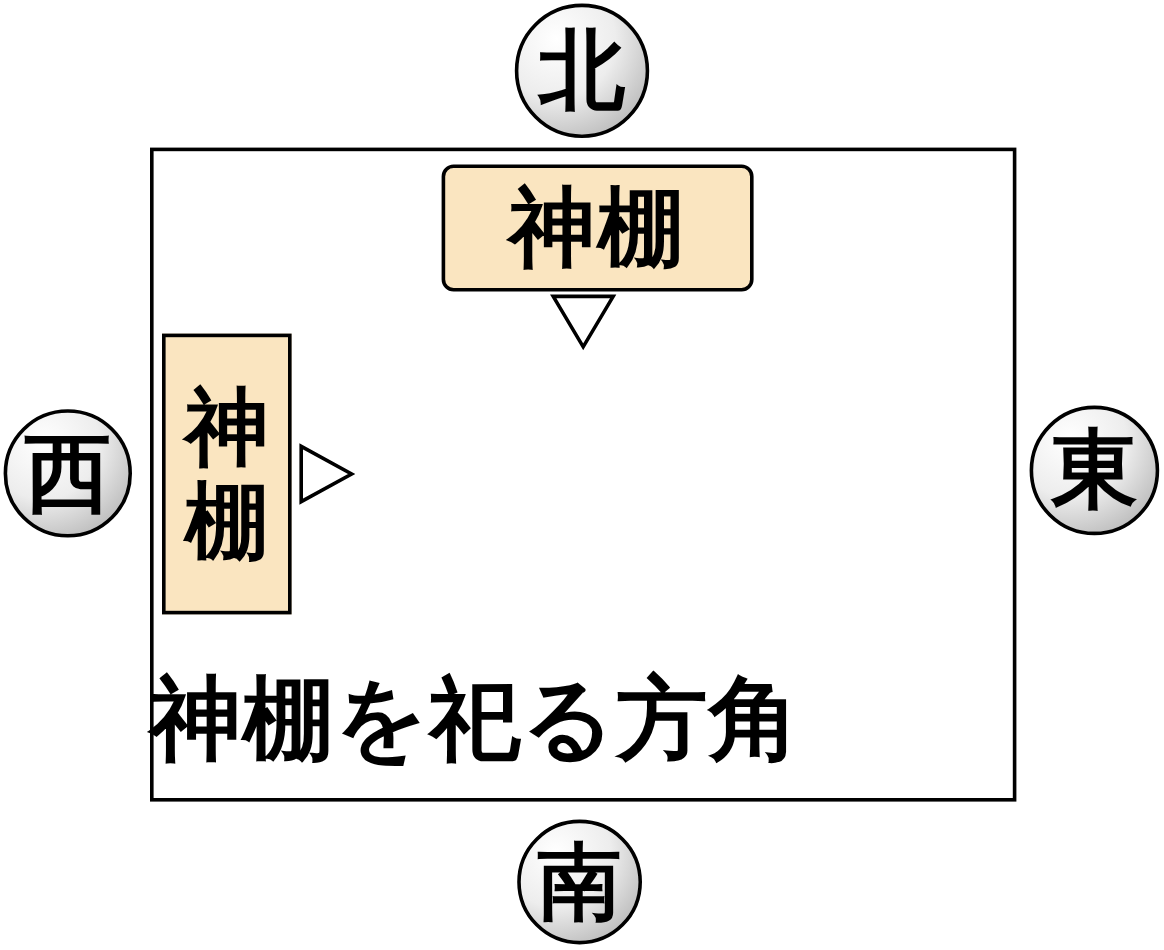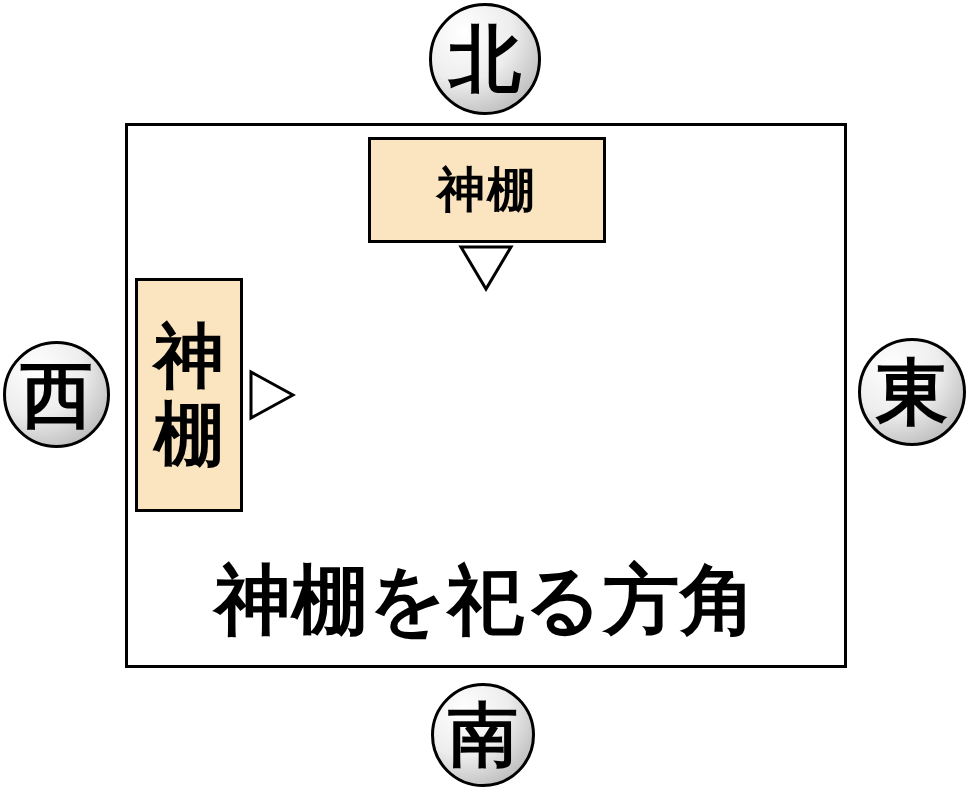--- a/index.html
+++ b/index.html
@@ -53,24 +53,25 @@
     box-sizing: border-box;
     display: flex;
     align-items: center;
     justify-content: center;
     font-weight: 600;
     line-height: 1;
   }
   .shelf-north {
     left: 368px;
     top: 137px;
-    width: 238px;
+    width: 260px;
     height: 106px;
-    font-size: 48px;
+    font-size: 72px;
     letter-spacing: 2px;
+    border-radius: 10px;
   }
   .shelf-west {
     left: 135px;
     top: 278px;
     width: 108px;
     height: 234px;
     flex-direction: column;
     font-size: 70px;
   }
   .shelf-west .vchar {
@@ -84,21 +85,21 @@
     position: absolute;
   }
   .arrow-down  { left: 458px; top: 244px; }
   .arrow-right { left: 248px; top: 369px; }
   
   .caption {
     position: absolute;
     left: 125px;
     top: 558px;
     width: 722px;
-    text-align: center;
+    text-align: left;
     font-size: 76px;
     font-weight: 600;
     letter-spacing: 1px;
     line-height: 1.1;
     white-space: nowrap;
   }
 </style>
 </head>
 <body>
 

